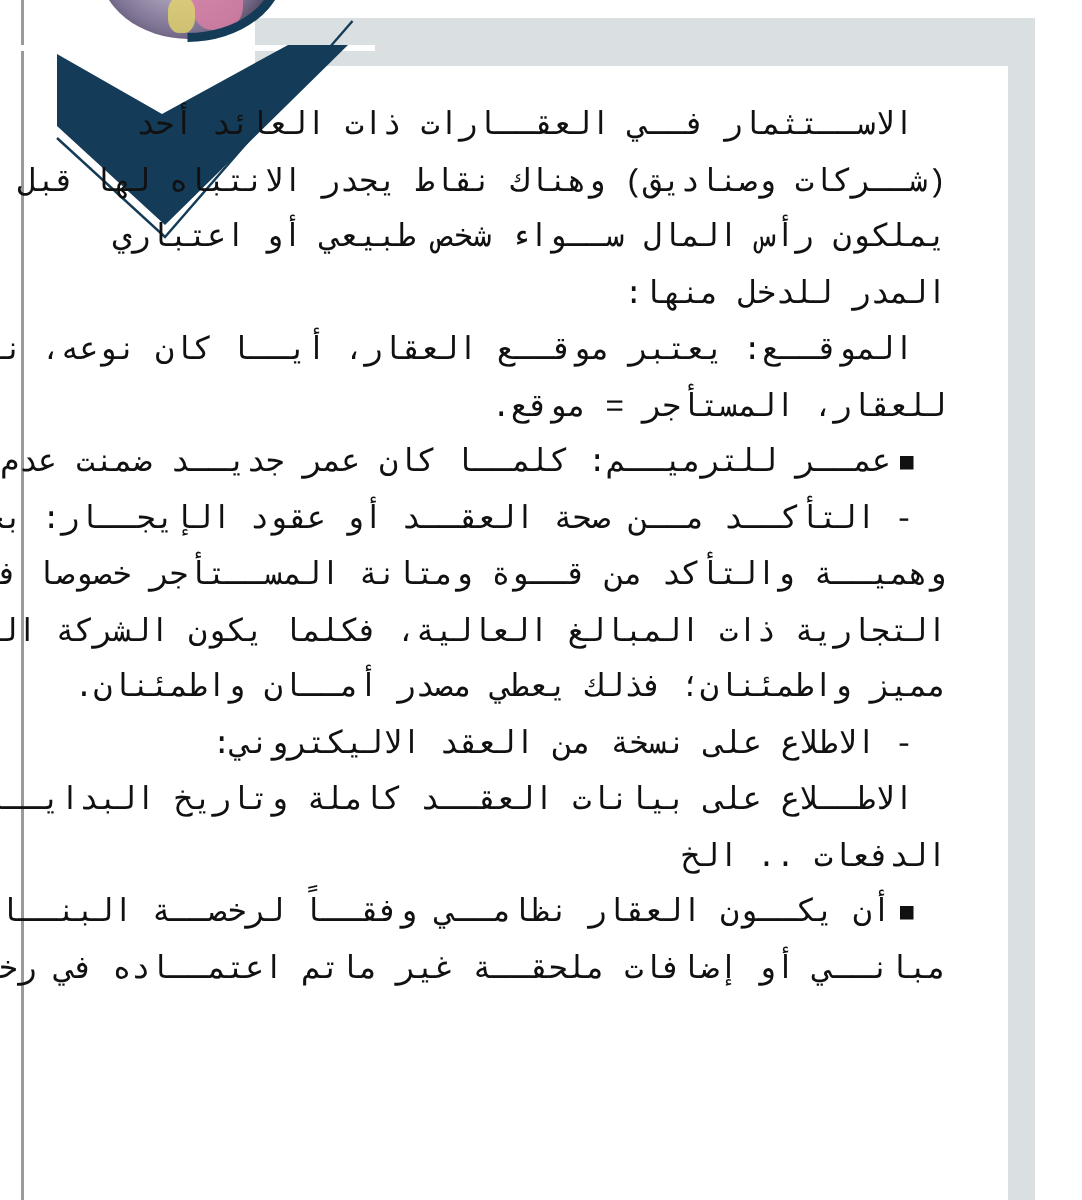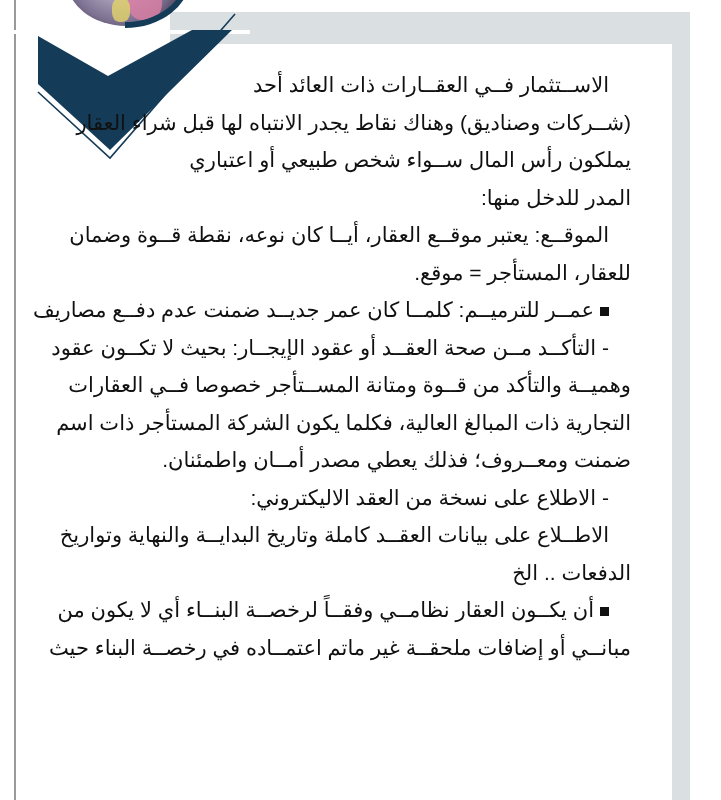--- a/index.html
+++ b/index.html
@@ -39,21 +39,21 @@
     }
     .photo-ring {
       position: absolute; left: 60px; top: -72px; width: 130px; height: 100px;
       border-radius: 50%; border: 6px solid #143b57; box-sizing: border-box;
       clip-path: inset(40% 0 0 50%);
     }
     .article {
       position: absolute; right: 90px; top: 66px; width: 600px;
       direction: rtl; text-align: right;
       color: #111111; font-size: 21px; line-height: 37.5px;
-      font-family: Liberation Sans, sans-serif;
+      font-family: Liberation Mono, monospace;
       letter-spacing: -0.3px;
     }
     .article p { margin: 0; white-space: nowrap; }
     .article p.indent { padding-right: 22px; }
     .bullet {
       display: inline-block; width: 9px; height: 9px; background: #111;
       margin-left: 6px; vertical-align: middle;
     }
   </style>
 </head>
@@ -79,19 +79,19 @@
   <p class="indent">الاســتثمار فــي العقــارات ذات العائد أحد</p>
   <p>(شــركات وصناديق) وهناك نقاط يجدر الانتباه لها قبل شراء العقار</p>
   <p>يملكون رأس المال ســواء شخص طبيعي أو اعتباري</p>
   <p>المدر  للدخل  منها:</p>
   <p class="indent">الموقــع: يعتبر موقــع العقار، أيــا كان نوعه، نقطة قــوة وضمان</p>
   <p>للعقار، المستأجر = موقع.</p>
   <p class="indent"><span class="bullet"></span><span>عمــر للترميــم: كلمــا كان عمر جديــد ضمنت عدم دفــع مصاريف</span></p>
   <p class="indent">- التأكــد مــن صحة العقــد أو عقود الإيجــار: بحيث لا تكــون عقود</p>
   <p>وهميــة والتأكد من قــوة ومتانة المســتأجر خصوصا فــي العقارات</p>
   <p>التجارية ذات المبالغ العالية، فكلما يكون الشركة المستأجر ذات اسم</p>
-  <p>ضمنت ومعــروف؛ فذلك يعطي مصدر أمــان واطمئنان.</p>
+  <p>مميز واطمئنان؛ فذلك يعطي مصدر أمــان واطمئنان.</p>
   <p class="indent">- الاطلاع على نسخة من العقد الاليكتروني:</p>
   <p class="indent">الاطــلاع على بيانات العقــد كاملة وتاريخ البدايــة والنهاية وتواريخ</p>
   <p>الدفعات  ..  الخ</p>
   <p class="indent"><span class="bullet"></span><span>أن يكــون العقار نظامــي وفقــاً لرخصــة البنــاء أي لا يكون من</span></p>
   <p>مبانــي أو إضافات ملحقــة غير ماتم اعتمــاده في رخصــة البناء حيث</p>
 </div>
 
 </body></html>

